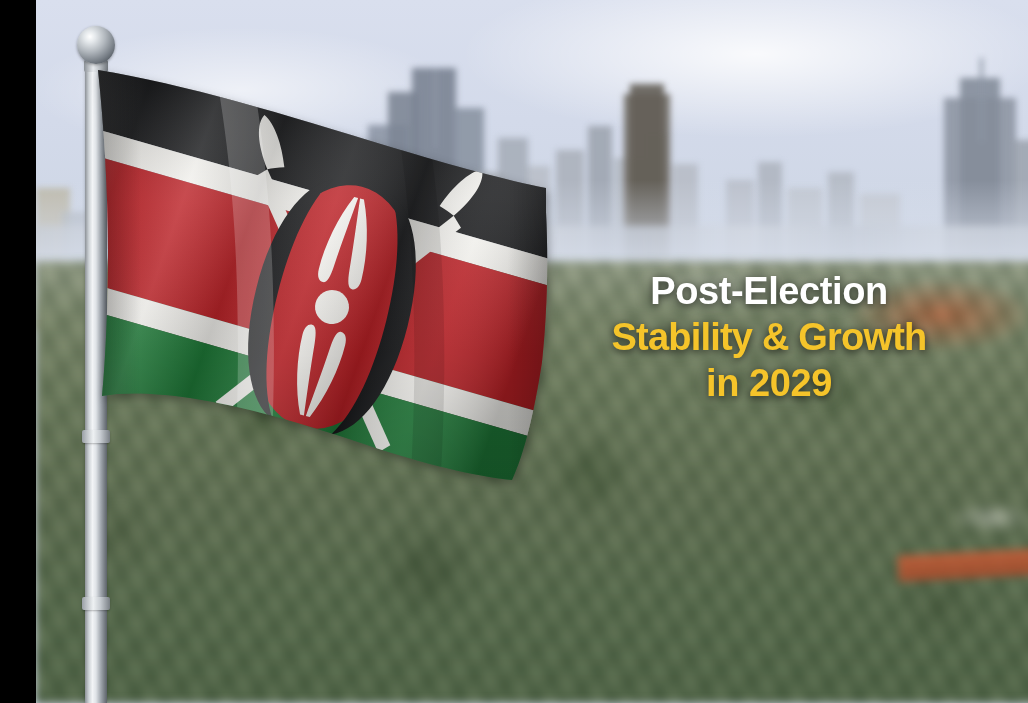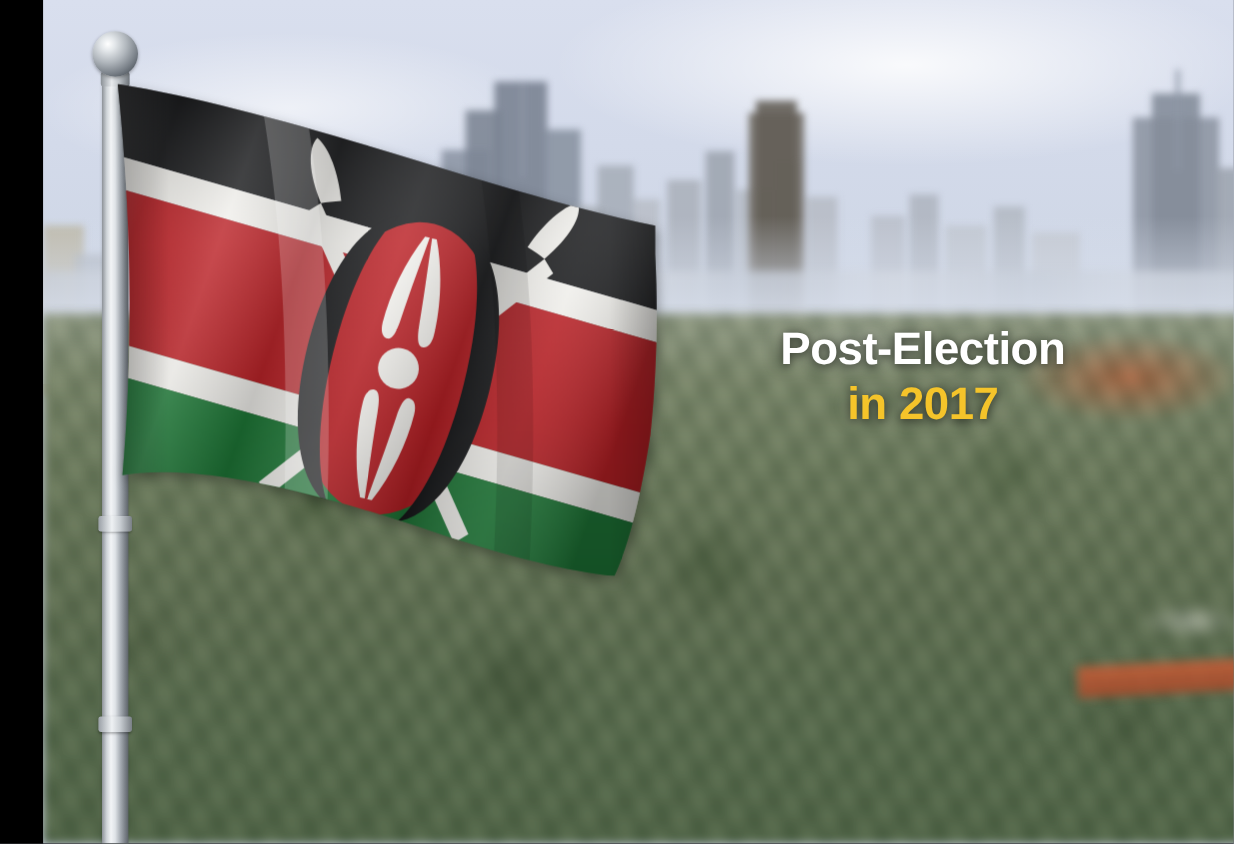--- a/index.html
+++ b/index.html
@@ -303,16 +303,17 @@
         <g opacity="0.20">
           <path d="M120,0 C140,110 150,230 140,430 L176,430 C186,230 176,110 156,0 Z" fill="#ffffff"></path>
           <path d="M300,40 C318,150 326,260 316,430 L346,430 C356,260 348,150 330,40 Z" fill="#000000" opacity="0.5"></path>
         </g>
       </g>
     </svg>
   </div>
 
   <div class="headline">
     <div class="hl-line hl-white">Post-Election</div>
-    <div class="hl-line hl-accent">in 2017</div>
+    <div class="hl-line hl-accent hl-l3">Stability &amp; Growth</div>
+    <div class="hl-line hl-accent">in 2029</div>
   </div>
 
 </div>
 
 </body></html>

